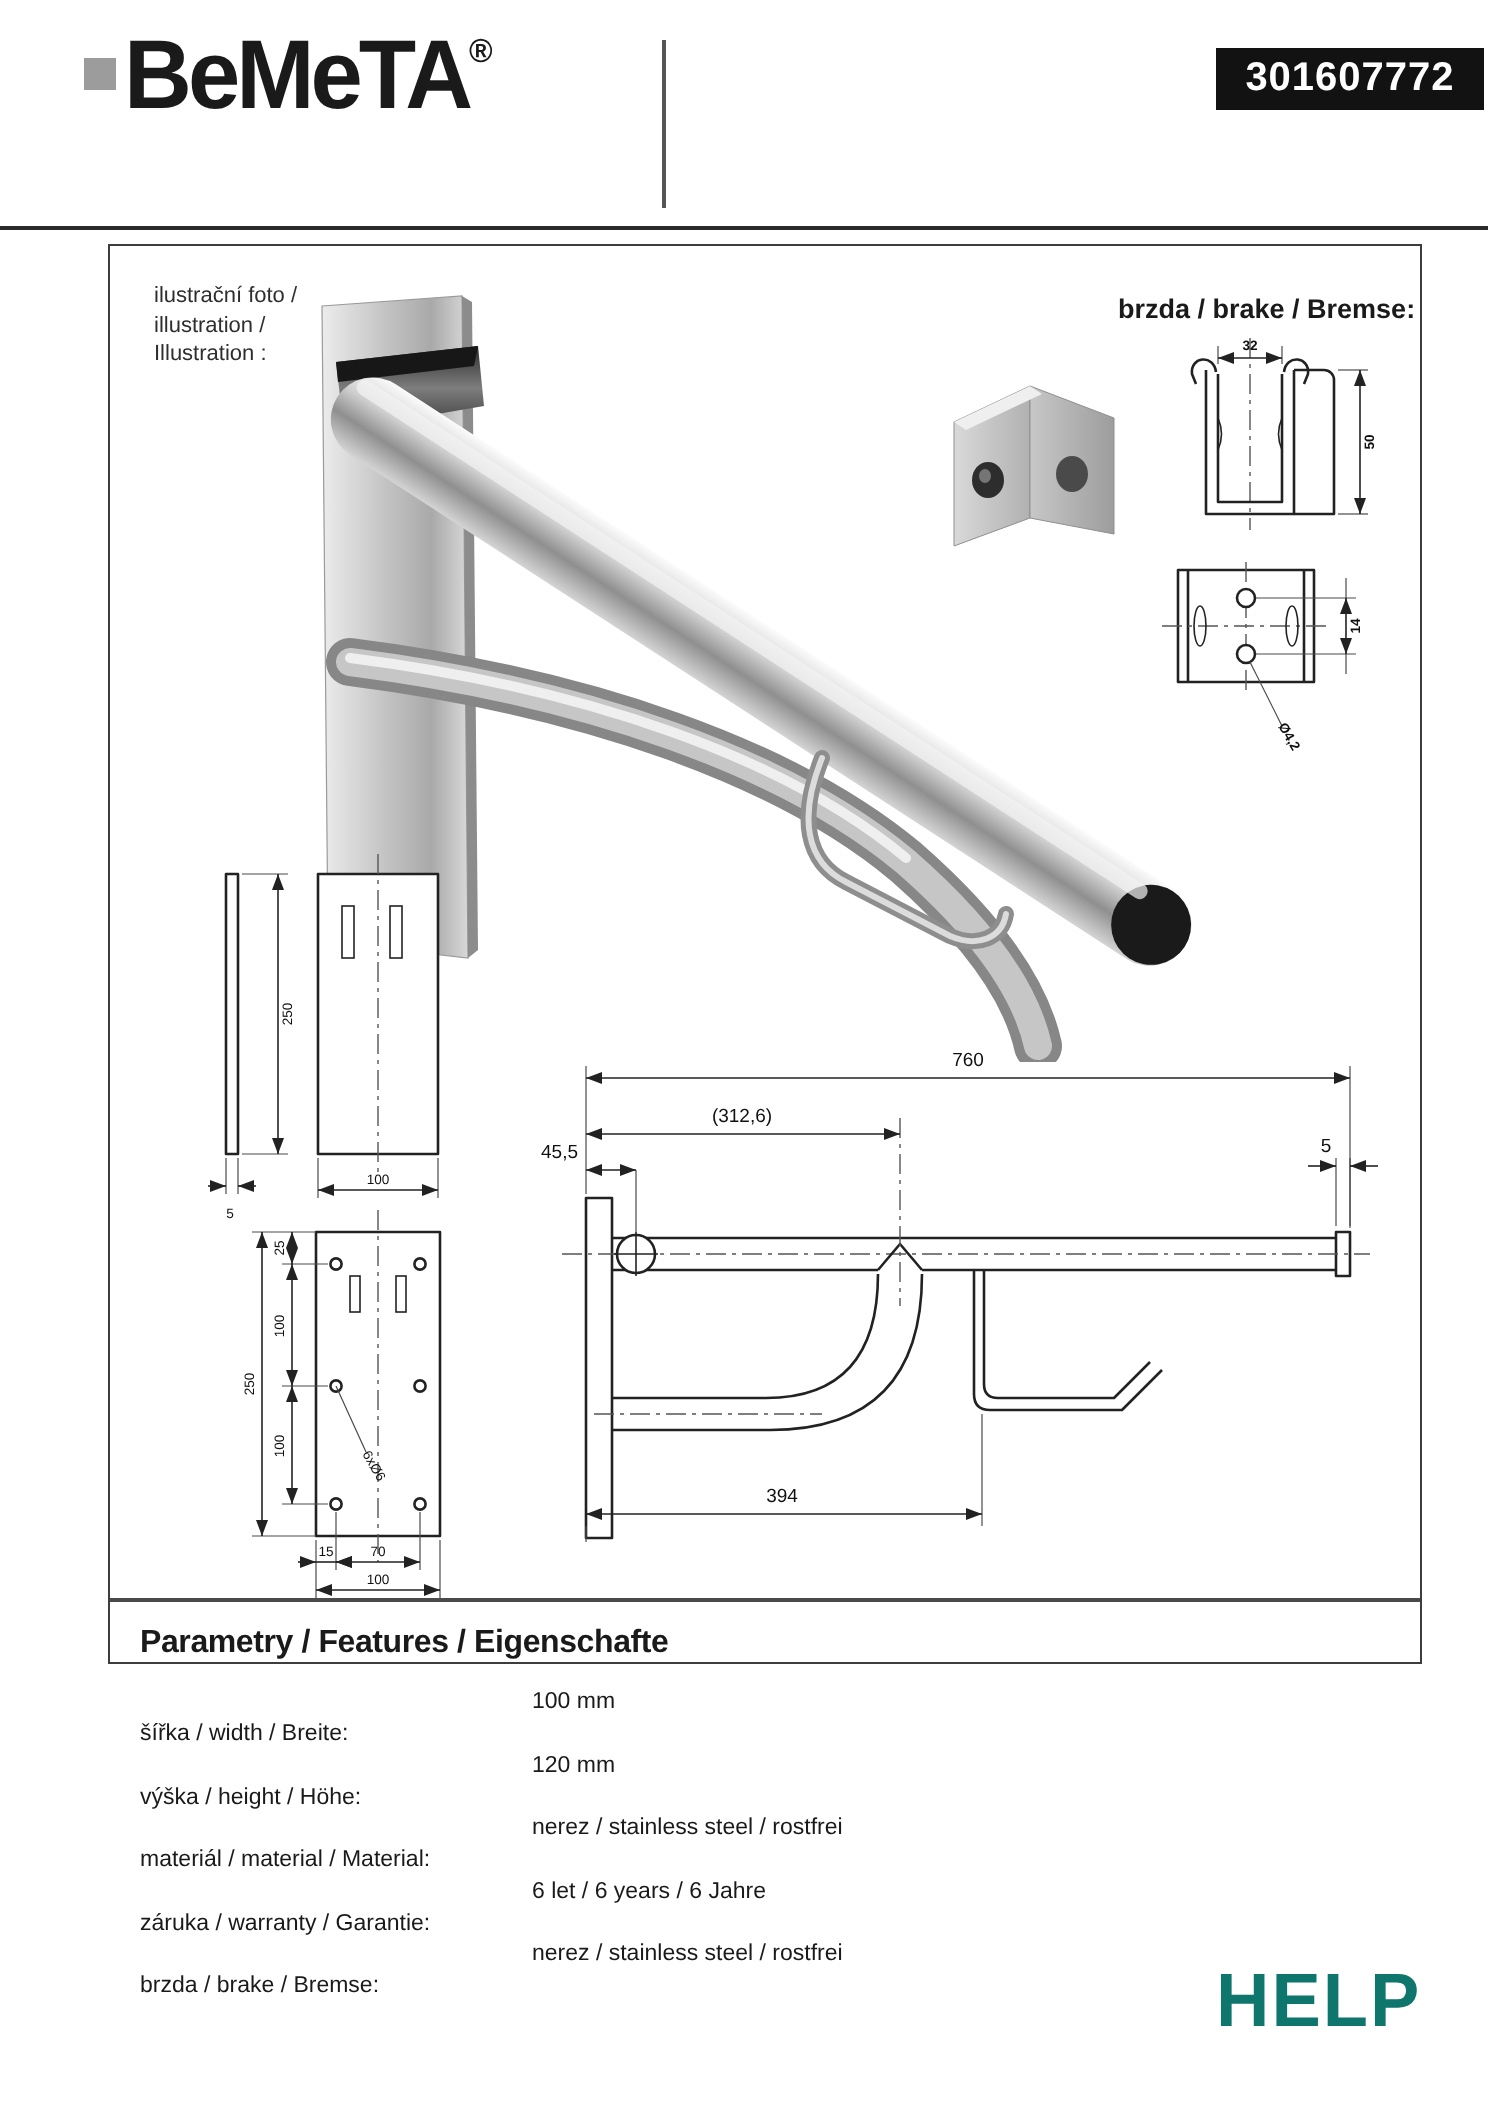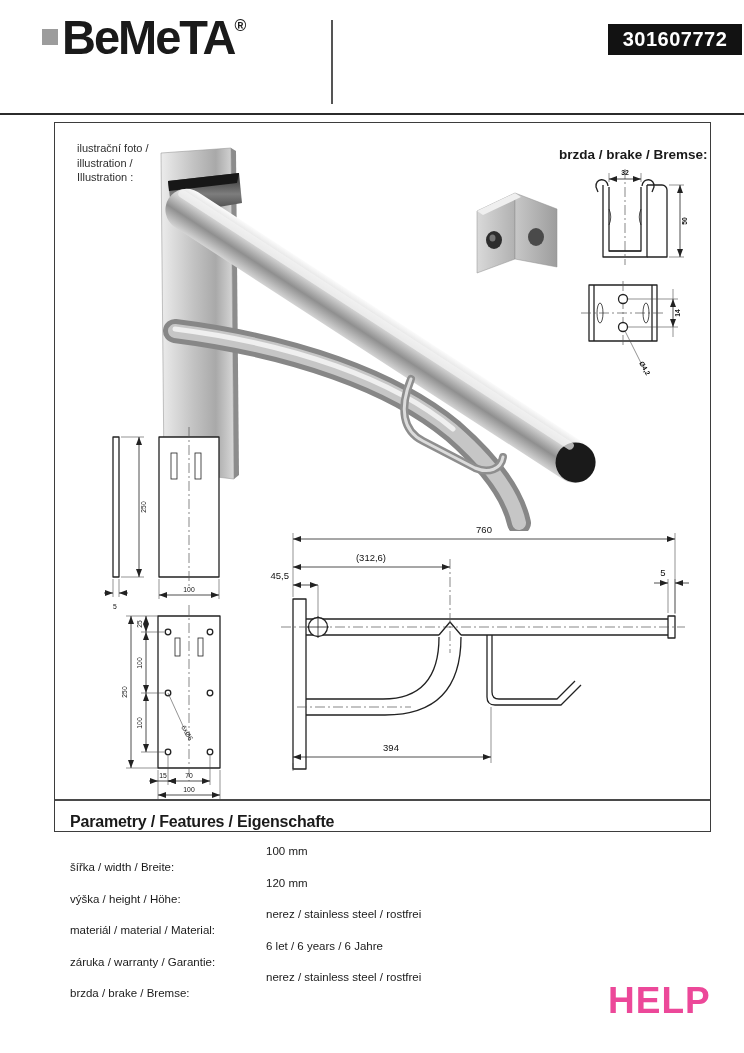--- a/index.html
+++ b/index.html
@@ -37,21 +37,21 @@
 
   
   .params-divider { position:absolute; left:0; top:676px; width:100%; border-top:2px solid #4a4a4a; }
   .params-heading { position:absolute; left:15px; top:690px; font-size:16px; font-weight:bold; letter-spacing:-0.2px; }
   .params { position:absolute; left:15px; top:721px; width:620px; font-size:11.5px; }
   .prow { display:flex; line-height:15.6px; }
   .plabel { width:196px;margin-top:16px; }
   .pvalue { }
 
   
-  .help-logo { position:absolute; left:608px; top:980px; font-size:37px; font-weight:bold; letter-spacing:1px; color:#ec4899; transform:scaleY(1.02);text-align:center; }
+  .help-logo { position:absolute; left:608px; top:980px; font-size:37px; font-weight:bold; letter-spacing:1px; color:#0f766e; transform:scaleY(1.02);text-align:center; }
 </style>
 </head>
 <body>
 
 <div class="page">
 
   <span class="logo-mark"></span>
   <div class="brand">
     <span>BeMeTA</span><sup>®</sup>
   </div>

